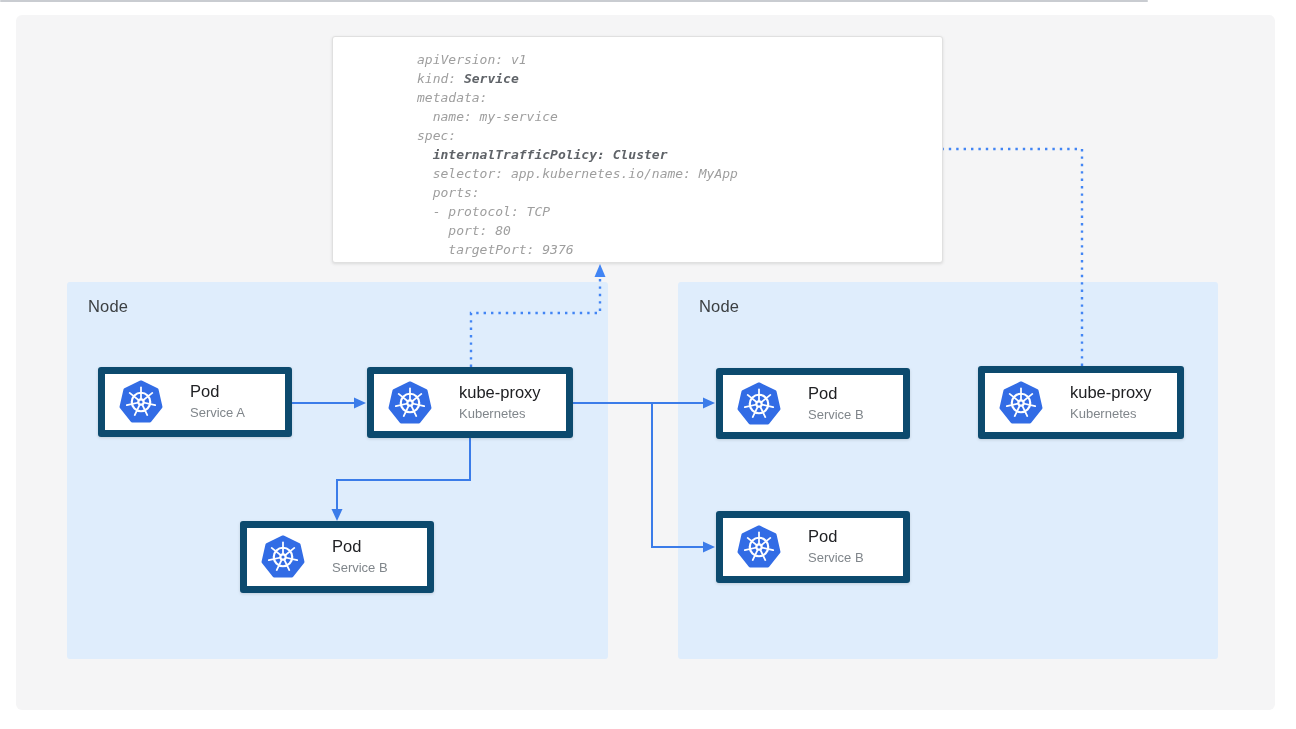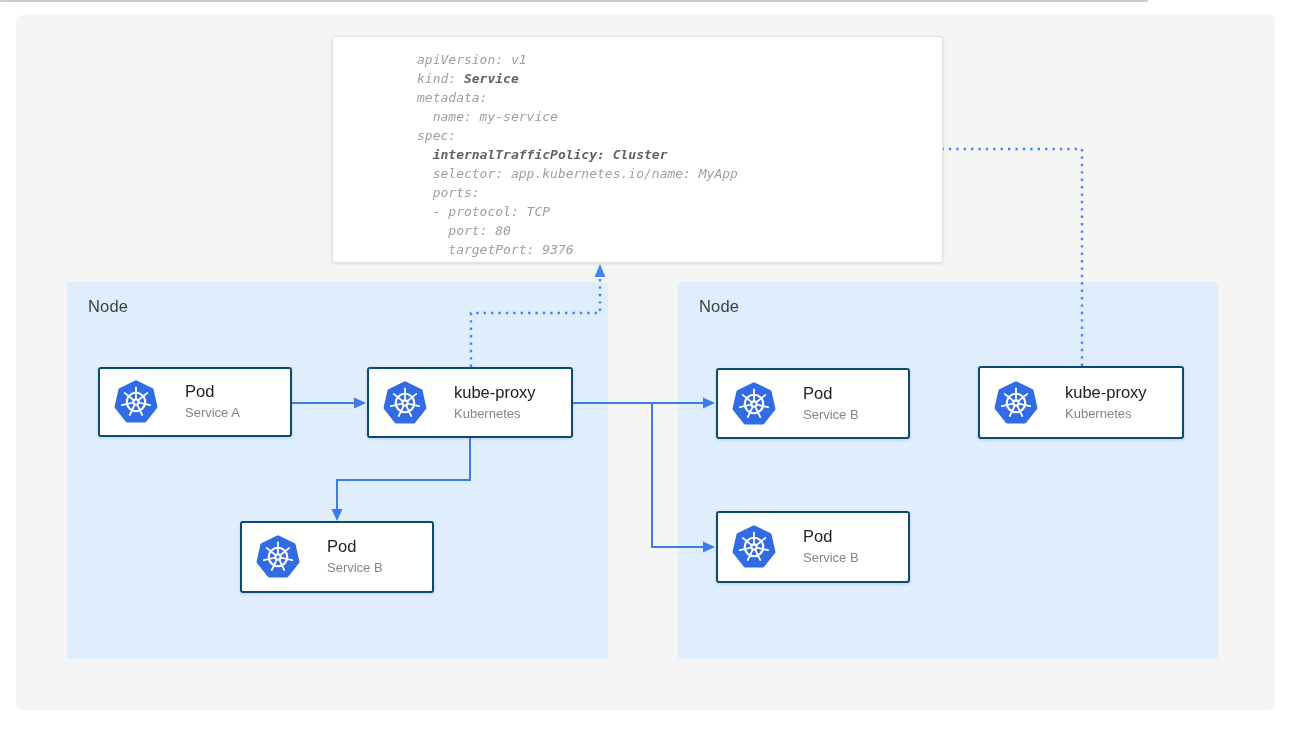--- a/index.html
+++ b/index.html
@@ -8,21 +8,21 @@
     background:#ffffff;font-family:"Liberation Sans",sans-serif;
   }
   .top-line{position:absolute;left:0;top:0;width:1148px;height:2px;background:#c9ccd1;border-radius:1px;}
   .panel{position:absolute;left:16px;top:15px;width:1259px;height:695px;background:#f5f5f6;border-radius:6px;z-index:1;}
   .node{position:absolute;background:#dfedfc;border-radius:3px;z-index:1;}
   .node-left{left:67px;top:282px;width:541px;height:377px;}
   .node-right{left:678px;top:282px;width:540px;height:377px;}
   .node-label{position:absolute;left:21px;top:15px;font-size:16.5px;color:#3c4043;letter-spacing:.2px;}
   .connectors{position:absolute;left:0;top:0;width:1296px;height:729px;z-index:2;pointer-events:none;}
   .card{
-    position:absolute;background:#ffffff;border:2px solid #0c4a6e;border-radius:3px;
+    position:absolute;background:#ffffff;border:7px solid #0c4a6e;border-radius:3px;
     box-shadow:0 1px 3px rgba(60,64,67,.18);display:flex;align-items:center;
     box-sizing:border-box;z-index:3;
   }
   .k8s-icon{width:44px;height:44px;margin-left:14px;flex:0 0 auto;}
   .card-text{margin-left:27px;}
   .card-title{font-size:16.5px;color:#202124;line-height:21px;}
   .card-subtitle{font-size:13px;color:#80868b;line-height:21px;}
   .yaml-box{
     position:absolute;left:332px;top:36px;width:611px;height:227px;background:#ffffff;
     border:1px solid #e0e0e0;border-radius:3px;box-shadow:0 1px 3px rgba(60,64,67,.15);

